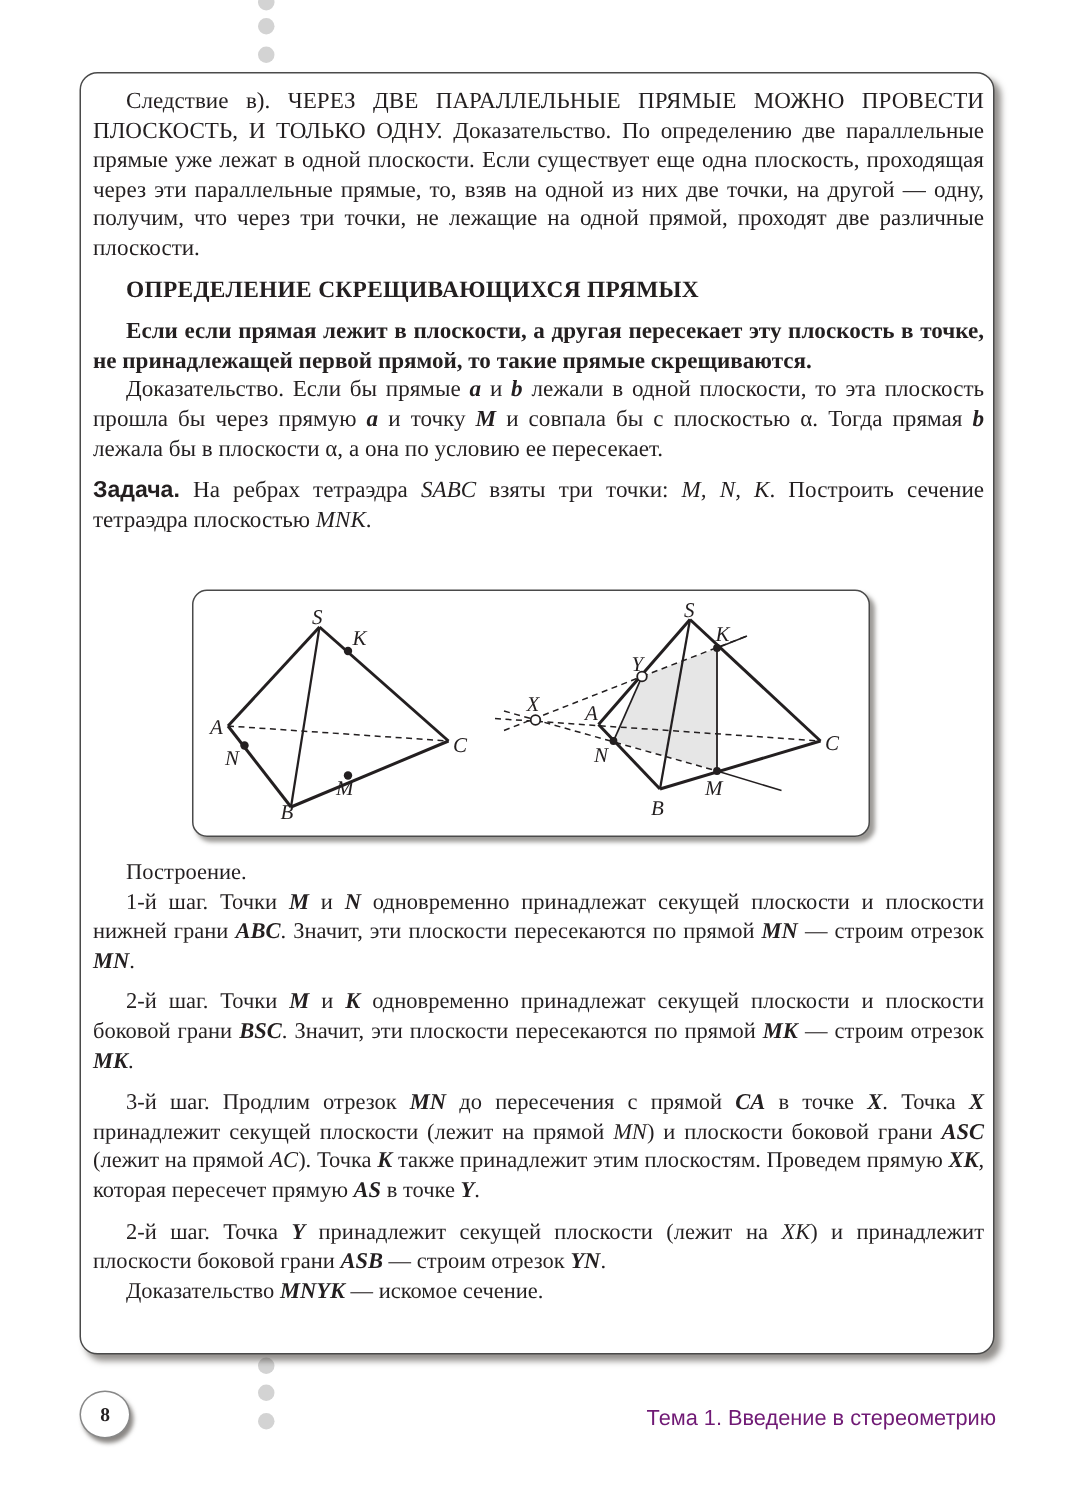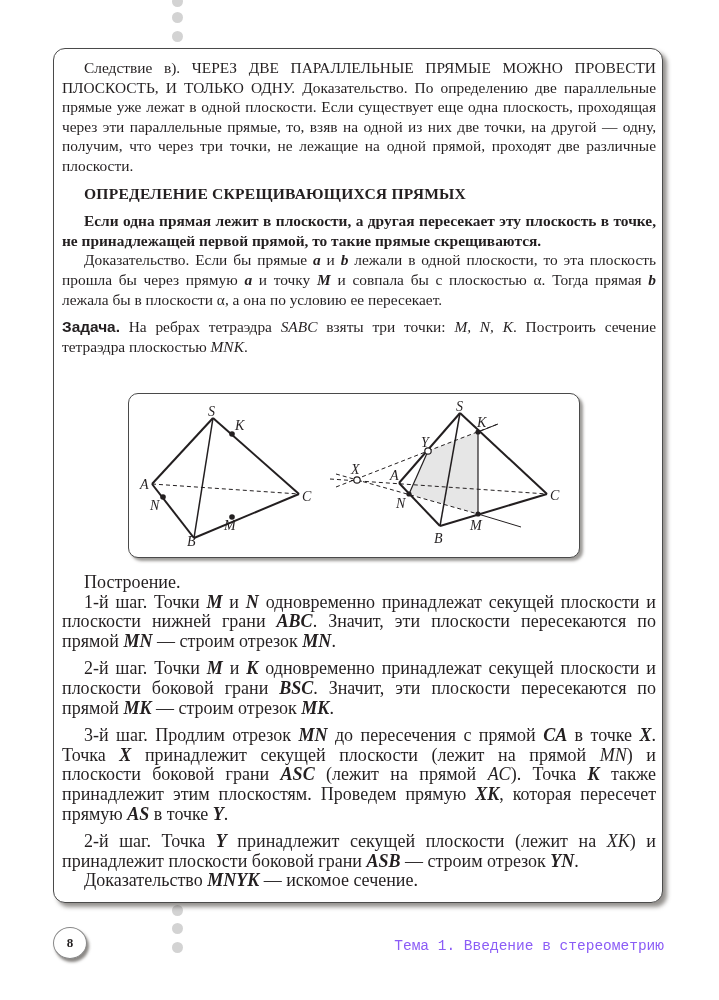--- a/index.html
+++ b/index.html
@@ -23,50 +23,50 @@
   .i { font-style: italic; }
   .task-label { font-family: "Liberation Sans", "DejaVu Sans", sans-serif; font-weight: bold; }
   .task { text-indent: 0 !important; }
   .figure-box {
     position: absolute; left: 128px; top: 393px; width: 450px; height: 163px;
     border: 1.3px solid #4a4a4a; border-radius: 10px; background: #fff;
     box-shadow: 3px 3px 3px rgba(60,55,50,0.5);
   }
   svg.diagram { position: absolute; left: 0; top: 0; width: 719px; height: 1000px; pointer-events: none; }
   svg.diagram text { font-family: "Liberation Serif", "DejaVu Serif", serif; font-style: italic; font-size: 14px; fill: #231f20; }
-  .lower { position: absolute; left: 62px; top: 573px; width: 594px; font-size: 18px; line-height: 19.6px; text-align: justify; }
+  .lower { position: absolute; left: 62px; top: 573px; width: 594px; font-size: 15px; line-height: 19.6px; text-align: justify; }
   .lower p { margin: 0; text-indent: 22px; }
   .page-num {
     position: absolute; left: 53px; top: 927px; width: 32px; height: 30px; border-radius: 50%;
     background: #fff; border: 1px solid #888; box-shadow: 2px 3px 3px rgba(60,55,50,0.6);
     font-family: "Liberation Serif", serif; font-weight: bold; font-size: 13px; text-align: center; line-height: 30px;
   }
   .footer-title {
-    position: absolute; right: 55px; top: 938px; font-family: Liberation Mono, monospace;
-    font-size: 14.5px; color: #8b5cf6;
+    position: absolute; right: 55px; top: 938px; font-family: Liberation Sans, sans-serif;
+    font-size: 14.5px; color: #701a75;
   }
 </style>
 </head>
 <body>
 
 <div class="dot" style="left:172px; top:-4px;"></div>
 <div class="dot" style="left:172px; top:12px;"></div>
 <div class="dot" style="left:172px; top:31px;"></div>
 <div class="dot" style="left:172px; top:905px;"></div>
 <div class="dot" style="left:172px; top:923px;"></div>
 <div class="dot" style="left:172px; top:942px;"></div>
 
 <div class="panel"></div>
 
 <div class="content">
   <p><span>Следствие в). ЧЕРЕЗ ДВЕ ПАРАЛЛЕЛЬНЫЕ ПРЯМЫЕ МОЖНО ПРОВЕСТИ ПЛОСКОСТЬ, И ТОЛЬКО ОДНУ.</span> <span class="u">Доказательство.</span><span> По определению две параллельные прямые уже лежат в одной плоскости. Если существует еще одна плоскость, проходящая через эти параллельные прямые, то, взяв на одной из них две точки, на другой — одну, получим, что через три точки, не лежащие на одной прямой, проходят две различные плоскости.</span></p>
   <div class="gap"></div>
   <p class="heading">ОПРЕДЕЛЕНИЕ СКРЕЩИВАЮЩИХСЯ ПРЯМЫХ</p>
   <div class="gap"></div>
-  <p class="b">Если одна прямая лежит в плоскости, а другая пересекает эту плоскость в точке, не принадлежащей первой прямой, то такие прямые скрещиваются.</p>
+  <p class="b">Если если прямая лежит в плоскости, а другая пересекает эту плоскость в точке, не принадлежащей первой прямой, то такие прямые скрещиваются.</p>
   <p><span class="u">Доказательство.</span><span> Если бы прямые </span><span class="bi">a</span><span> и </span><span class="bi">b</span><span> лежали в одной плоскости, то эта плоскость прошла бы через прямую </span><span class="bi">a</span><span> и точку </span><span class="bi">M</span><span> и совпала бы с плоскостью α. Тогда прямая </span><span class="bi">b</span><span> лежала бы в плоскости α, а она по условию ее пересекает.</span></p>
   <div class="gap"></div>
   <p class="task"><span class="task-label">Задача.</span><span> На ребрах тетраэдра </span><span class="i">SABC</span><span> взяты три точки: </span><span class="i">M, N, K</span><span>. Построить сечение тетраэдра плоскостью </span><span class="i">MNK</span><span>.</span></p>
 </div>
 
 <div class="figure-box"></div>
 
 <svg class="diagram" viewBox="0 0 719 1000">
 
   <g stroke="#231f20" fill="none">

